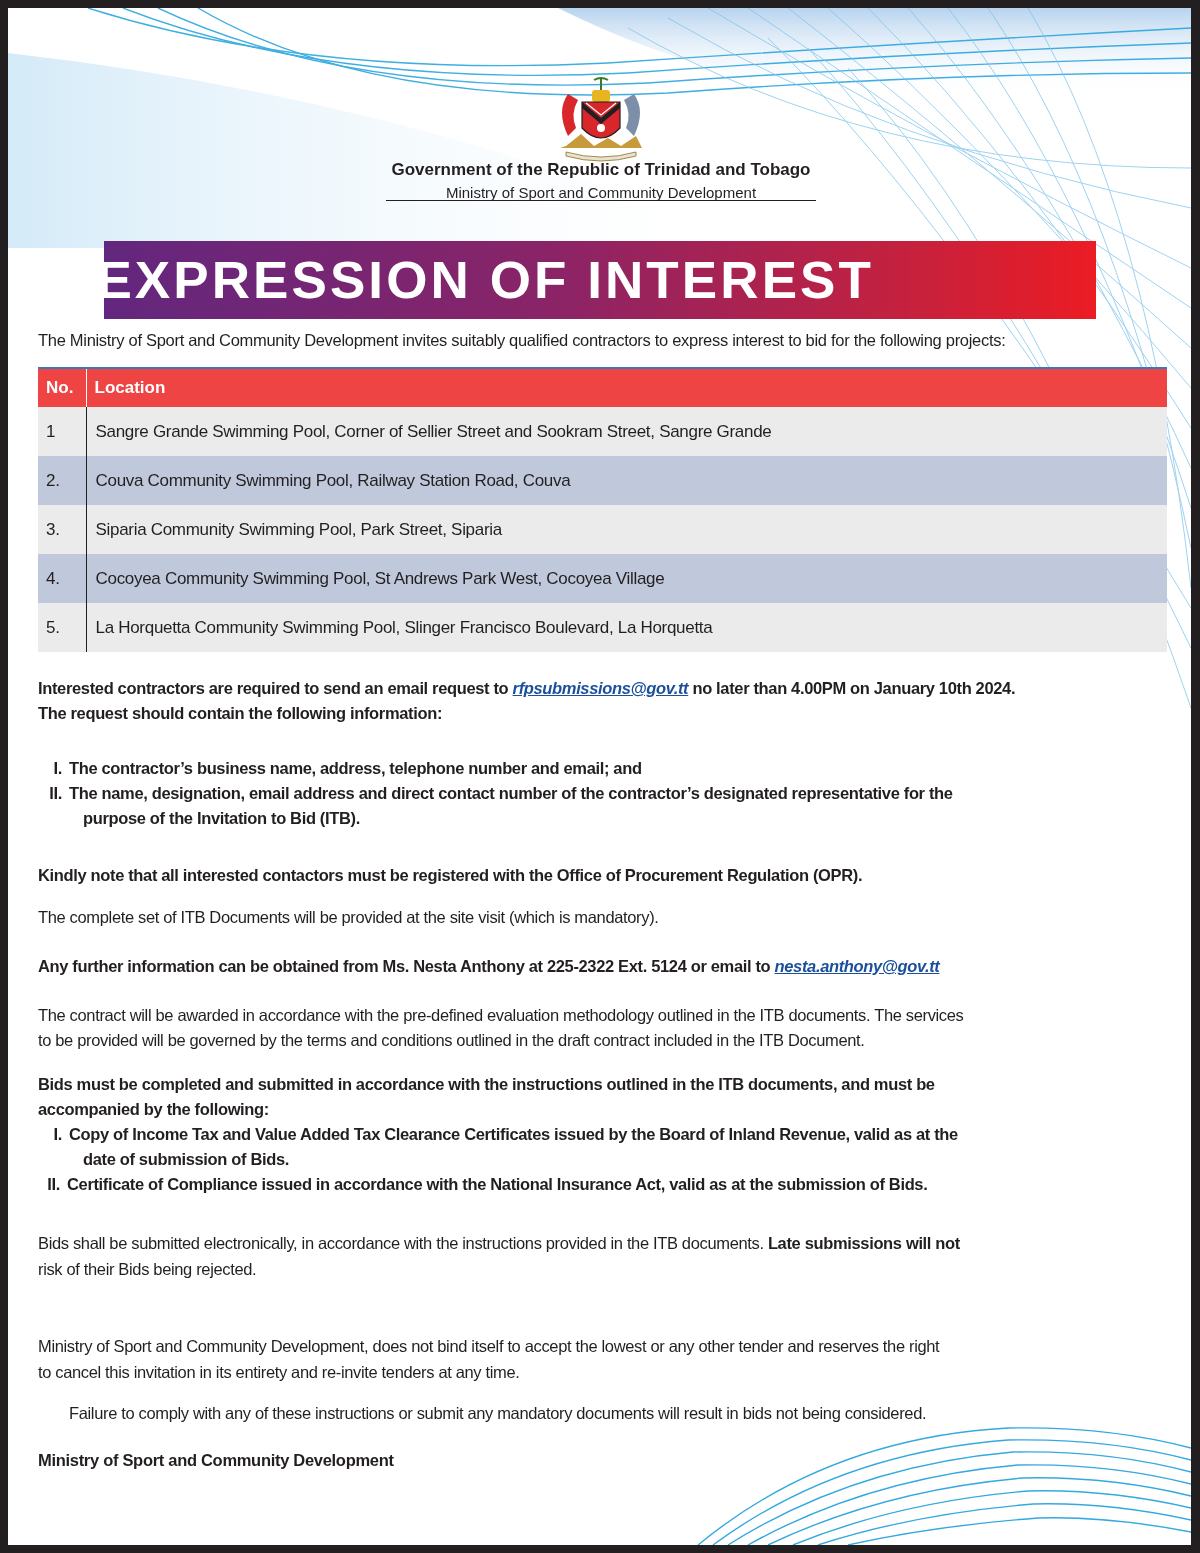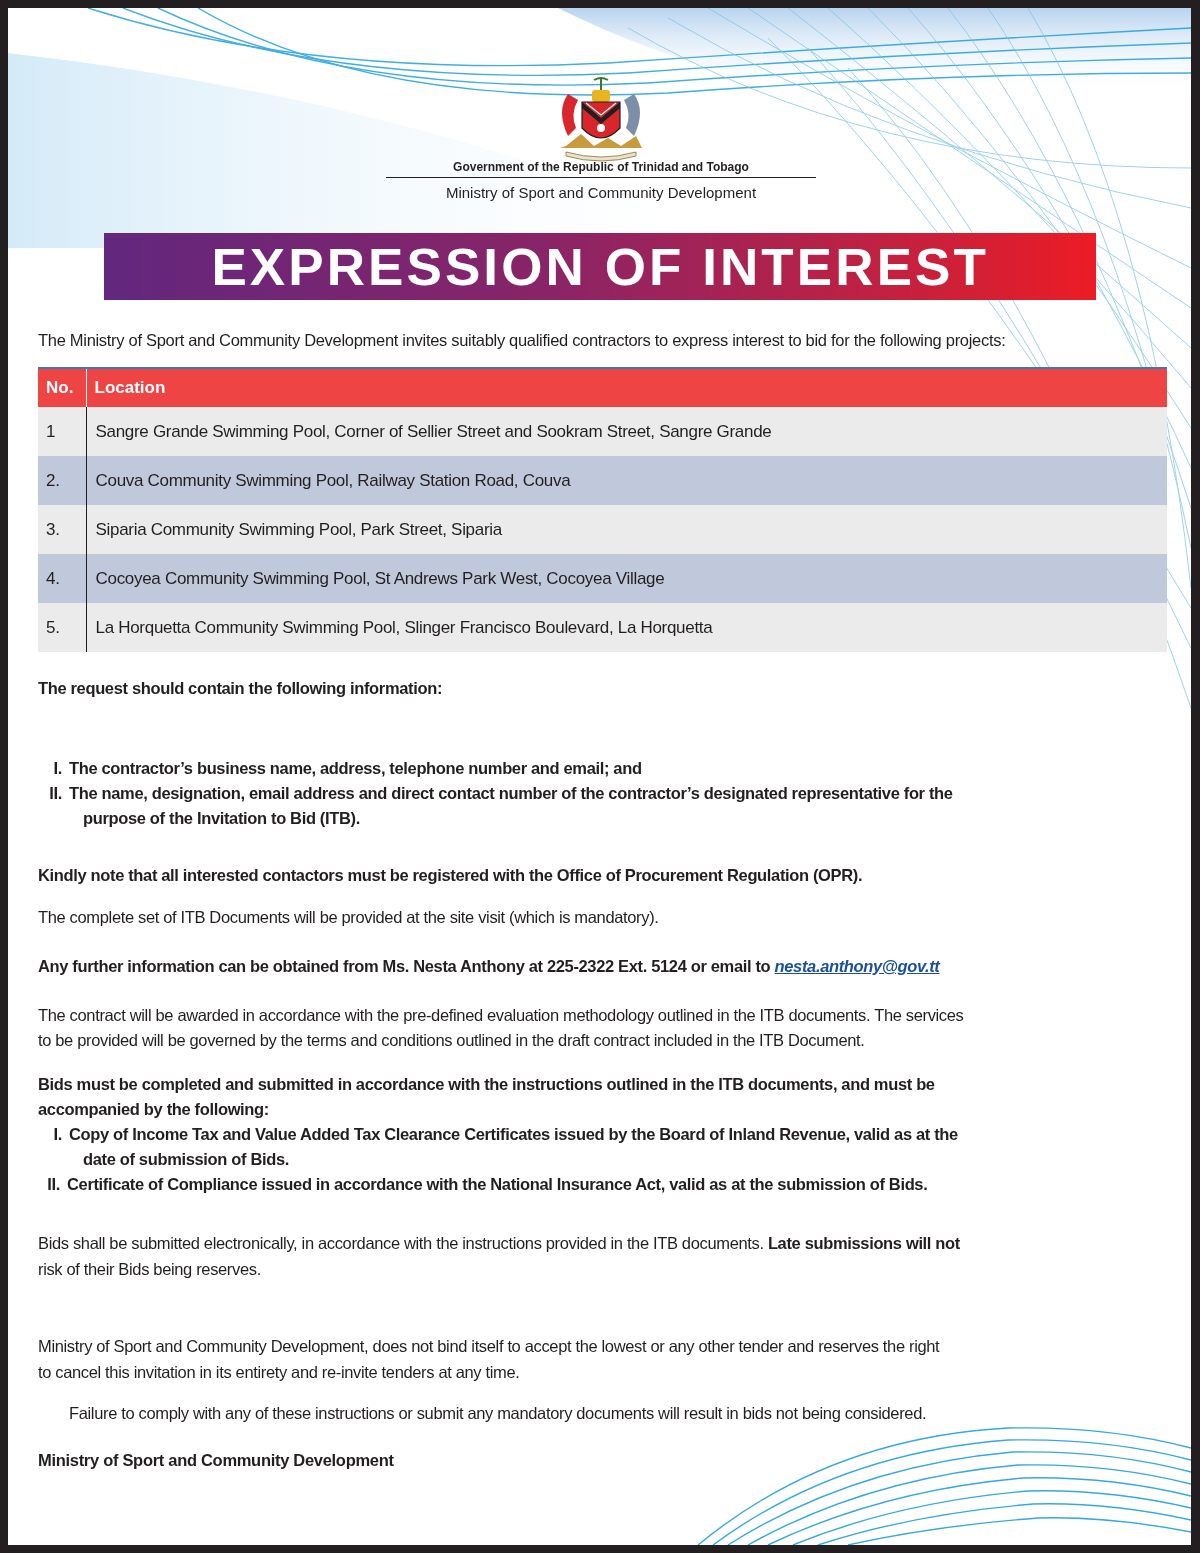--- a/index.html
+++ b/index.html
@@ -7,31 +7,31 @@
     .page {
       position: absolute; left: 8px; top: 8px; width: 1183px; height: 1537px;
       background: #ffffff; overflow: hidden;
       font-family: "Liberation Sans", sans-serif; color: #231f20;
     }
     .bg-svg { position: absolute; left: 0; top: 0; width: 1183px; height: 1537px; pointer-events: none; }
 
     .crest { position: absolute; left: 538px; top: 68px; width: 110px; height: 90px; }
     .gov-line {
       position: absolute; left: 378px; top: 152px; width: 430px; text-align: center;
-      font-size: 12px; font-weight: bold; color: #231f20; padding-bottom: 3px;
+      font-size: 17px; font-weight: bold; color: #231f20; padding-bottom: 20px;
       border-bottom: 1.5px solid #231f20;
     }
     .ministry-line {
       position: absolute; left: 378px; top: 176px; width: 430px; text-align: center;
       font-size: 15px; color: #231f20;
     }
     .banner {
-      position: absolute; left: 96px; top: 225px; width: 992px; height: 67px;
+      position: absolute; left: 96px; top: 233px; width: 992px; height: 78px;
       background: linear-gradient(90deg, #62277e 0%, #8a2467 45%, #c3213f 80%, #ec1c24 100%);
-      display: flex; align-items: center; justify-content: center;
+      display: flex; align-items: center; 
     }
     .banner-title {
       color: #ffffff; font-size: 52px; font-weight: bold; letter-spacing: 3px;
       font-family: "Liberation Sans", sans-serif; transform: scaleX(1.02);
     }
     .body-text {
       font-family: "Liberation Sans", sans-serif; font-size: 16.5px; line-height: 25px; color: #231f20;
     }
     .intro { position: absolute; left: 30px; top: 320px; width: 1140px; letter-spacing: -0.3px; }
 
@@ -158,20 +158,21 @@
         <td class="col-loc">Cocoyea Community Swimming Pool, St Andrews Park West, Cocoyea Village</td>
       </tr>
       <tr class="odd">
         <td class="col-no">5.</td>
         <td class="col-loc">La Horquetta Community Swimming Pool, Slinger Francisco Boulevard, La Horquetta</td>
       </tr>
     </tbody>
   </table>
 
   <div class="body-text para bold" style="top:668px;">
+    <div><span>Interested contractors are required to send an email request to </span><a class="link">rfpsubmissions@gov.tt</a><span> no later than 4.00PM on January 10th 2024.</span></div>
     <div>The request should contain the following information:</div>
   </div>
 
   <div class="body-text list-item" style="left:30px; top:748px;">
     <span class="list-num">I.</span><span>The contractor’s business name, address, telephone number and email; and</span>
   </div>
   <div class="body-text list-item" style="left:30px; top:773px;">
     <div><span class="list-num">II.</span><span>The name, designation, email address and direct contact number of the contractor’s designated representative for the</span></div>
     <div class="list-cont">purpose of the Invitation to Bid (ITB).</div>
   </div>
@@ -196,21 +197,21 @@
   <div class="body-text list-item" style="left:30px; top:1114px;">
     <div><span class="list-num">I.</span><span>Copy of Income Tax and Value Added Tax Clearance Certificates issued by the Board of Inland Revenue, valid as at the</span></div>
     <div class="list-cont">date of submission of Bids.</div>
   </div>
   <div class="body-text list-item" style="left:28px; top:1164px;">
     <span class="list-num">II.</span><span>Certificate of Compliance issued in accordance with the National Insurance Act, valid as at the submission of Bids.</span>
   </div>
 
   <div class="body-text para" style="top:1222px; line-height:26px;">
     <div><span>Bids shall be submitted electronically, in accordance with the instructions provided in the ITB documents. </span><span class="bold">Late submissions will not</span></div>
-    <div>risk of their Bids being reserves.</div>
+    <div>risk of their Bids being rejected.</div>
   </div>
 
   <div class="body-text para" style="top:1325px; line-height:26px;">
     <div>Ministry of Sport and Community Development, does not bind itself to accept the lowest or any other tender and reserves the right</div>
     <div>to cancel this invitation in its entirety and re-invite tenders at any time.</div>
   </div>
 
   <div class="body-text para" style="top:1393px;margin-left:31px;">Failure to comply with any of these instructions or submit any mandatory documents will result in bids not being considered.</div>
 
   <div class="body-text signature">Ministry of Sport and Community Development</div>

